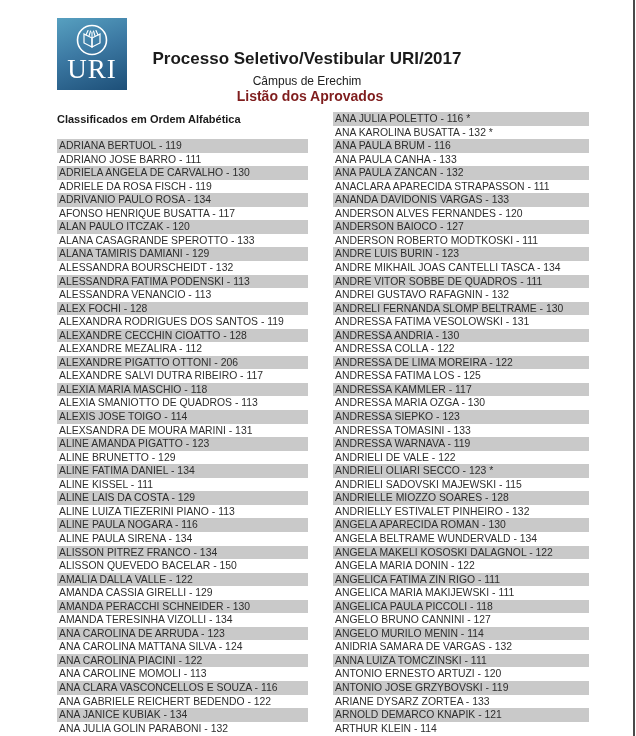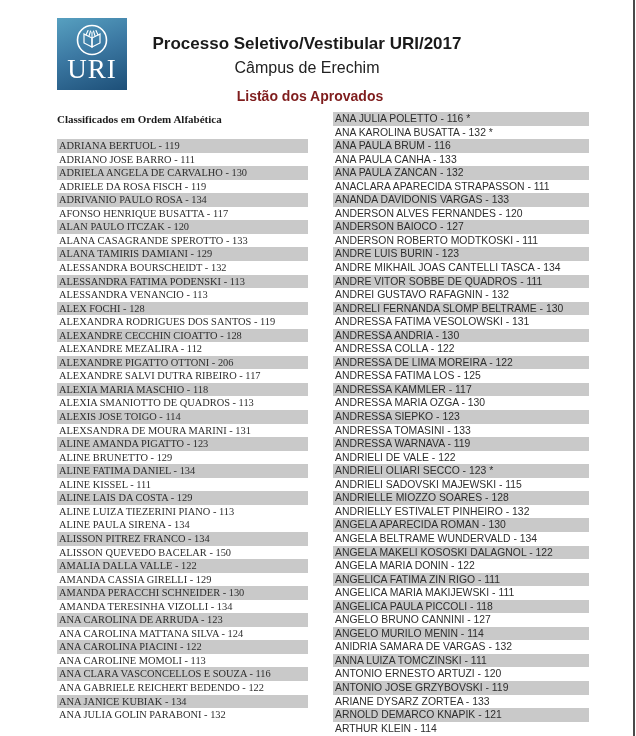--- a/index.html
+++ b/index.html
@@ -24,29 +24,29 @@
   .logo svg { margin-top:5px; }
   .logo .uri-text {
     font-family:"Liberation Serif", serif;
     font-size:27px; line-height:26px;
     color:#ffffff; letter-spacing:1px; margin-top:-1px;
   }
   .titles {
     position:absolute; left:127px; top:34px; width:360px;
     text-align:center; color:#1b1b1b;
   }
-  .main-title { font-size:17px; font-weight:bold; }
-  .subtitle   { font-size:16px; margin-top:5px; font-weight:normal; color:#222; }
+  .main-title { font-size:17px; font-weight:bold;margin-top:15px; }
+  .subtitle   { font-size:12px; margin-top:5px; font-weight:normal; color:#222; }
   .section-title {
     position:absolute; top:88px; left:0; width:620px;
     text-align:center; font-size:14px; font-weight:bold; color:#7f1d1d;
   }
   
   .col { position:absolute; top:112px; }
-  .col-left  { left:57px;  width:251px;font-family:Liberation Serif, serif; }
+  .col-left  { left:57px;  width:251px; }
   .col-right { left:322px; width:256px;margin-left:11px; }
   .col-header {
     height:27.1px; font-size:11px; font-weight:bold;
     line-height:14px; color:#1b1b1b; white-space:nowrap;
   }
   .row {
     height:13.56px; line-height:13.7px;
     font-size:10.4px; color:#2e2e2e;
     padding-left:2px; white-space:nowrap; overflow:hidden;
     box-sizing:border-box;
@@ -99,20 +99,21 @@
       <div class="row alt">ALEXIA MARIA MASCHIO - 118</div>
       <div class="row">ALEXIA SMANIOTTO DE QUADROS - 113</div>
       <div class="row alt">ALEXIS JOSE TOIGO - 114</div>
       <div class="row">ALEXSANDRA DE MOURA MARINI - 131</div>
       <div class="row alt">ALINE AMANDA PIGATTO - 123</div>
       <div class="row">ALINE BRUNETTO - 129</div>
       <div class="row alt">ALINE FATIMA DANIEL - 134</div>
       <div class="row">ALINE KISSEL - 111</div>
       <div class="row alt">ALINE LAIS DA COSTA - 129</div>
       <div class="row">ALINE LUIZA TIEZERINI PIANO - 113</div>
+      <div class="row alt">ALINE PAULA NOGARA - 116</div>
       <div class="row">ALINE PAULA SIRENA - 134</div>
       <div class="row alt">ALISSON PITREZ FRANCO - 134</div>
       <div class="row">ALISSON QUEVEDO BACELAR - 150</div>
       <div class="row alt">AMALIA DALLA VALLE - 122</div>
       <div class="row">AMANDA CASSIA GIRELLI - 129</div>
       <div class="row alt">AMANDA PERACCHI SCHNEIDER - 130</div>
       <div class="row">AMANDA TERESINHA VIZOLLI - 134</div>
       <div class="row alt">ANA CAROLINA DE ARRUDA - 123</div>
       <div class="row">ANA CAROLINA MATTANA SILVA - 124</div>
       <div class="row alt">ANA CAROLINA PIACINI - 122</div>

